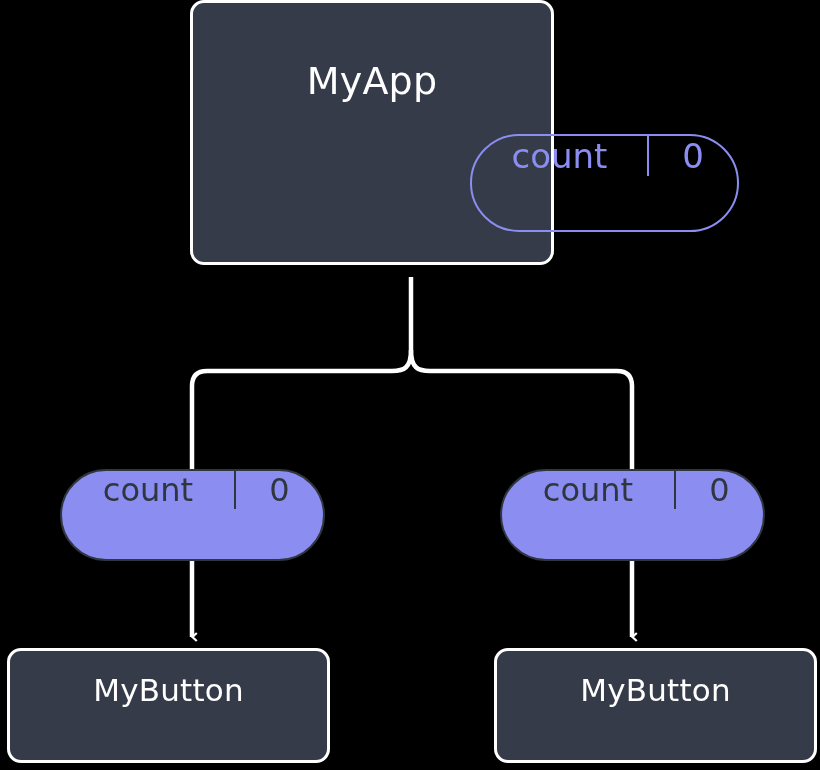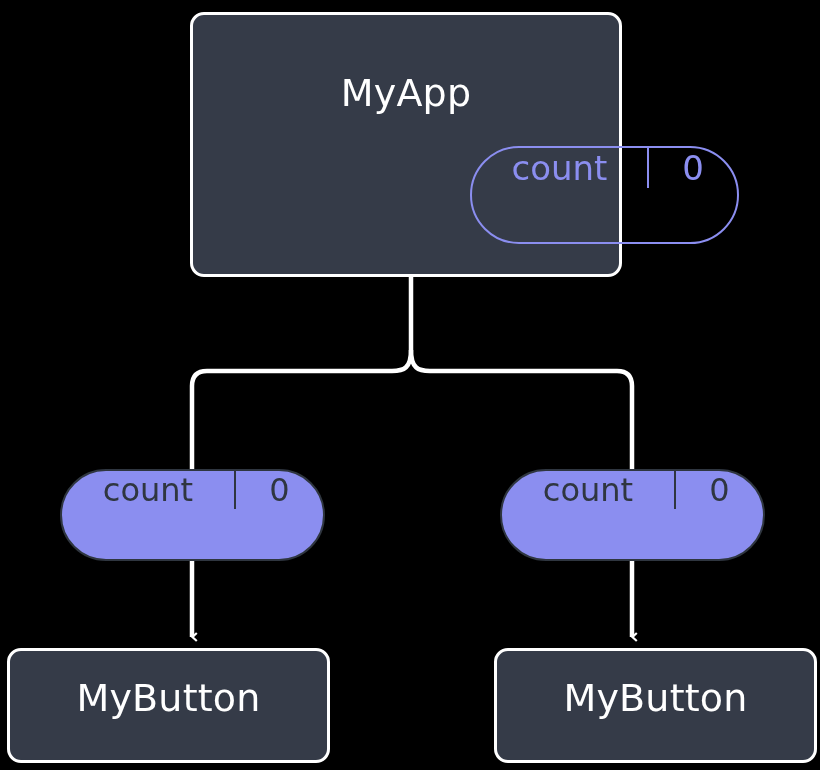--- a/index.html
+++ b/index.html
@@ -42,22 +42,22 @@
     right: 0;
     text-align: center;
     color: #ffffff;
     font-weight: 400;
     letter-spacing: 0.2px;
     white-space: nowrap;
   }
 
   #node-myapp {
     left: 190px;
-    top: 12px;
-    width: 432px;
+    top: 0;
+    width: 364px;
     height: 265px;
   }
   #myapp-title {
     top: 56px;
     font-size: 38px;
     line-height: 44px;
   }
 
   .btn-box {
     height: 115px;
@@ -66,22 +66,22 @@
     left: 7px;
     top: 648px;
     width: 323px;
   }
   #node-mybutton-right {
     left: 494px;
     top: 648px;
     width: 323px;
   }
   .btn-title {
-    top: 24px;
-    font-size: 38px;
+    top: 16px;
+    font-size: 31px;
     line-height: 46px;
   }
 
   
   .pill {
     position: absolute;
     box-sizing: border-box;
     display: flex;
     align-items: flex-start;
     border-radius: 999px;

